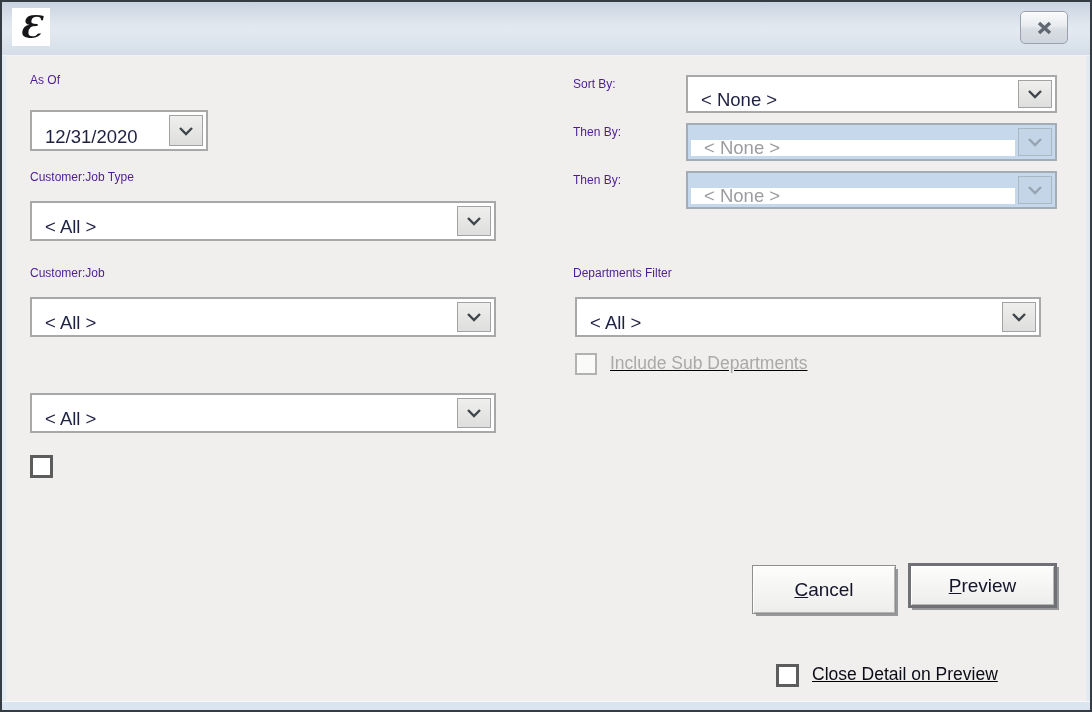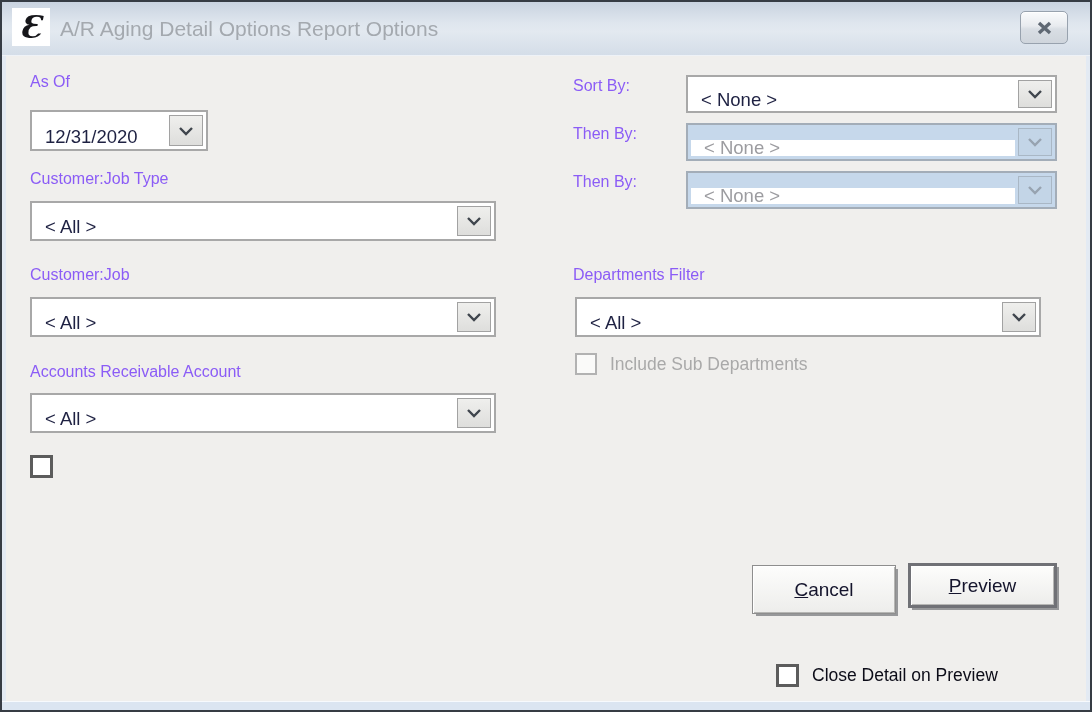--- a/index.html
+++ b/index.html
@@ -26,21 +26,21 @@
   }
   .close-btn{
     position:absolute;right:22px;top:9px;width:46px;height:31px;border-radius:5px;
     border:1px solid #98a2ae;
     background:linear-gradient(180deg,#fafbfc 0%,#e8ebef 45%,#d9dee4 55%,#cfd5dc 100%);
     box-shadow:inset 0 1px 0 #ffffff;
     display:flex;align-items:center;justify-content:center;cursor:default;
   }
   .x-glyph{color:#5f6873;display:flex;}
   
-  .lbl{position:absolute;font-size:16px;color:#8b5cf6;white-space:nowrap;}
+  .lbl{position:absolute;font-size:12px;color:#4c1d95;white-space:nowrap;}
   
   .combo{
     position:absolute;box-sizing:border-box;background:#ffffff;
     border:2px solid #a8a8a8;
   }
   .combo .combo-value{
     position:absolute;left:0;top:0;bottom:0;right:42px;
     display:flex;align-items:center;padding-left:13px;
     font-size:18.5px;color:#1e2142;white-space:nowrap;overflow:hidden;margin-top:12px;
   }
@@ -54,21 +54,21 @@
   .combo.disabled{background:#c6d8eb;border:2px solid #a3adb8;}
   .combo.disabled .combo-value{
     left:3px;top:3px;bottom:3px;right:40px;background:#ffffff;
     color:#9c9ca0;
   }
   .combo.disabled .combo-btn{
     background:#c3d5e7;border:1px solid #a9b7c5;
   }
   .combo.disabled .chev{color:#97a3b0;}
   
-  .check-row{position:absolute;display:flex;align-items:center;}
+  .check-row{position:absolute;display:flex;text-decoration:underline;}
   .checkbox{
     width:17px;height:17px;border:3px solid #5c5c5c;background:#ffffff;
     display:inline-block;flex:none;
   }
   .checkbox.disabled{width:18px;height:18px;border:2px solid #b2b2b2;background:#fafaf9;}
   .check-label{margin-left:13px;font-size:17.5px;color:#0c0c18;white-space:nowrap;}
   .check-label.disabled{color:#a9a9a9;}
   
   .btn{
     position:absolute;box-sizing:border-box;border:1px solid #8e8e8e;
@@ -87,21 +87,20 @@
 </style>
 </head>
 <body>
 
 <div class="window">
 
   <div class="titlebar">
     <div class="app-icon">
       <span>Ɛ</span>
     </div>
-    <div class="win-title">A/R Aging Detail Options Report Options</div>
     <div class="close-btn">
       <span class="x-glyph">
         <svg width="15" height="14" viewBox="0 0 15 14">
             <path d="M2 2 L13 12 M13 2 L2 12" stroke="currentColor" stroke-width="3.4" fill="none"></path>
           </svg>
       </span>
     </div>
   </div>
 
   <div class="lbl" style="left:28px;top:71px;">As Of</div>
@@ -133,21 +132,20 @@
     <span class="combo-value">&lt; All &gt;</span>
     <span class="combo-btn">
       <span class="chev">
         <svg width="16" height="10" viewBox="0 0 16 10">
             <polyline points="2,2 8,8 14,2" fill="none" stroke="currentColor" stroke-width="2.4"></polyline>
           </svg>
       </span>
     </span>
   </div>
 
-  <div class="lbl" style="left:28px;top:361px;">Accounts Receivable Account</div>
   <div class="combo" style="left:28px;top:391px;width:466px;height:40px;">
     <span class="combo-value">&lt; All &gt;</span>
     <span class="combo-btn">
       <span class="chev">
         <svg width="16" height="10" viewBox="0 0 16 10">
             <polyline points="2,2 8,8 14,2" fill="none" stroke="currentColor" stroke-width="2.4"></polyline>
           </svg>
       </span>
     </span>
   </div>

